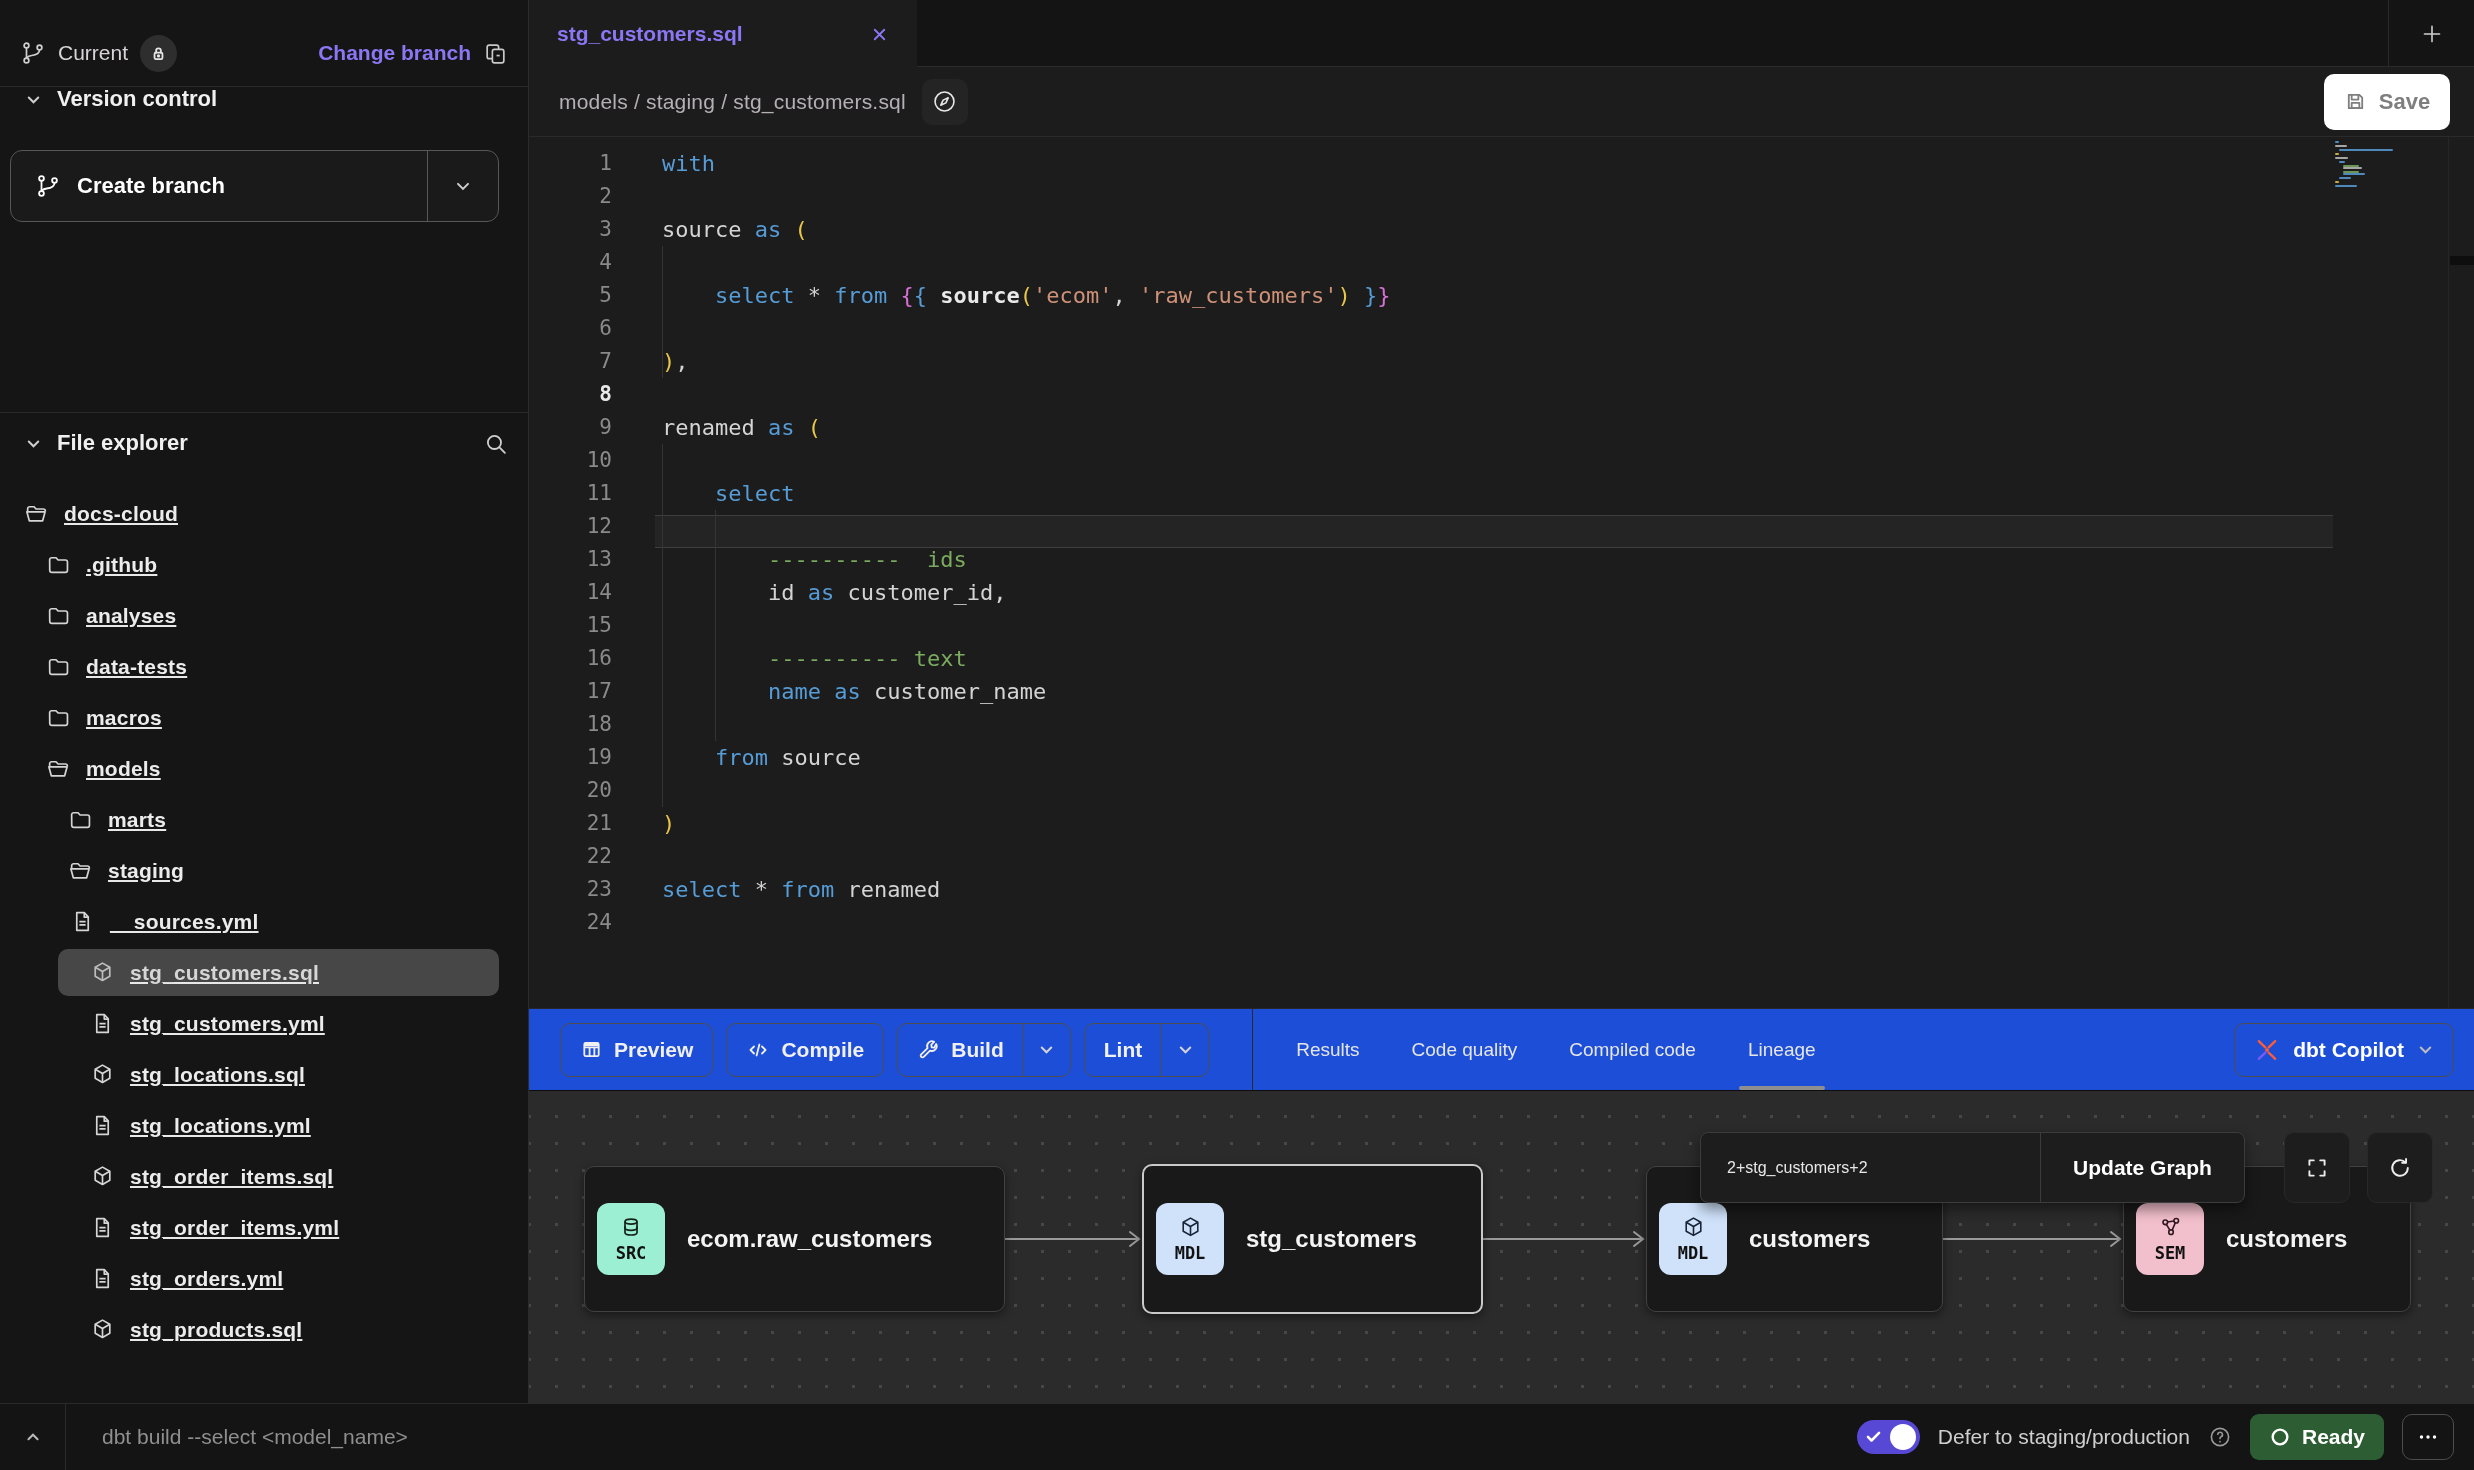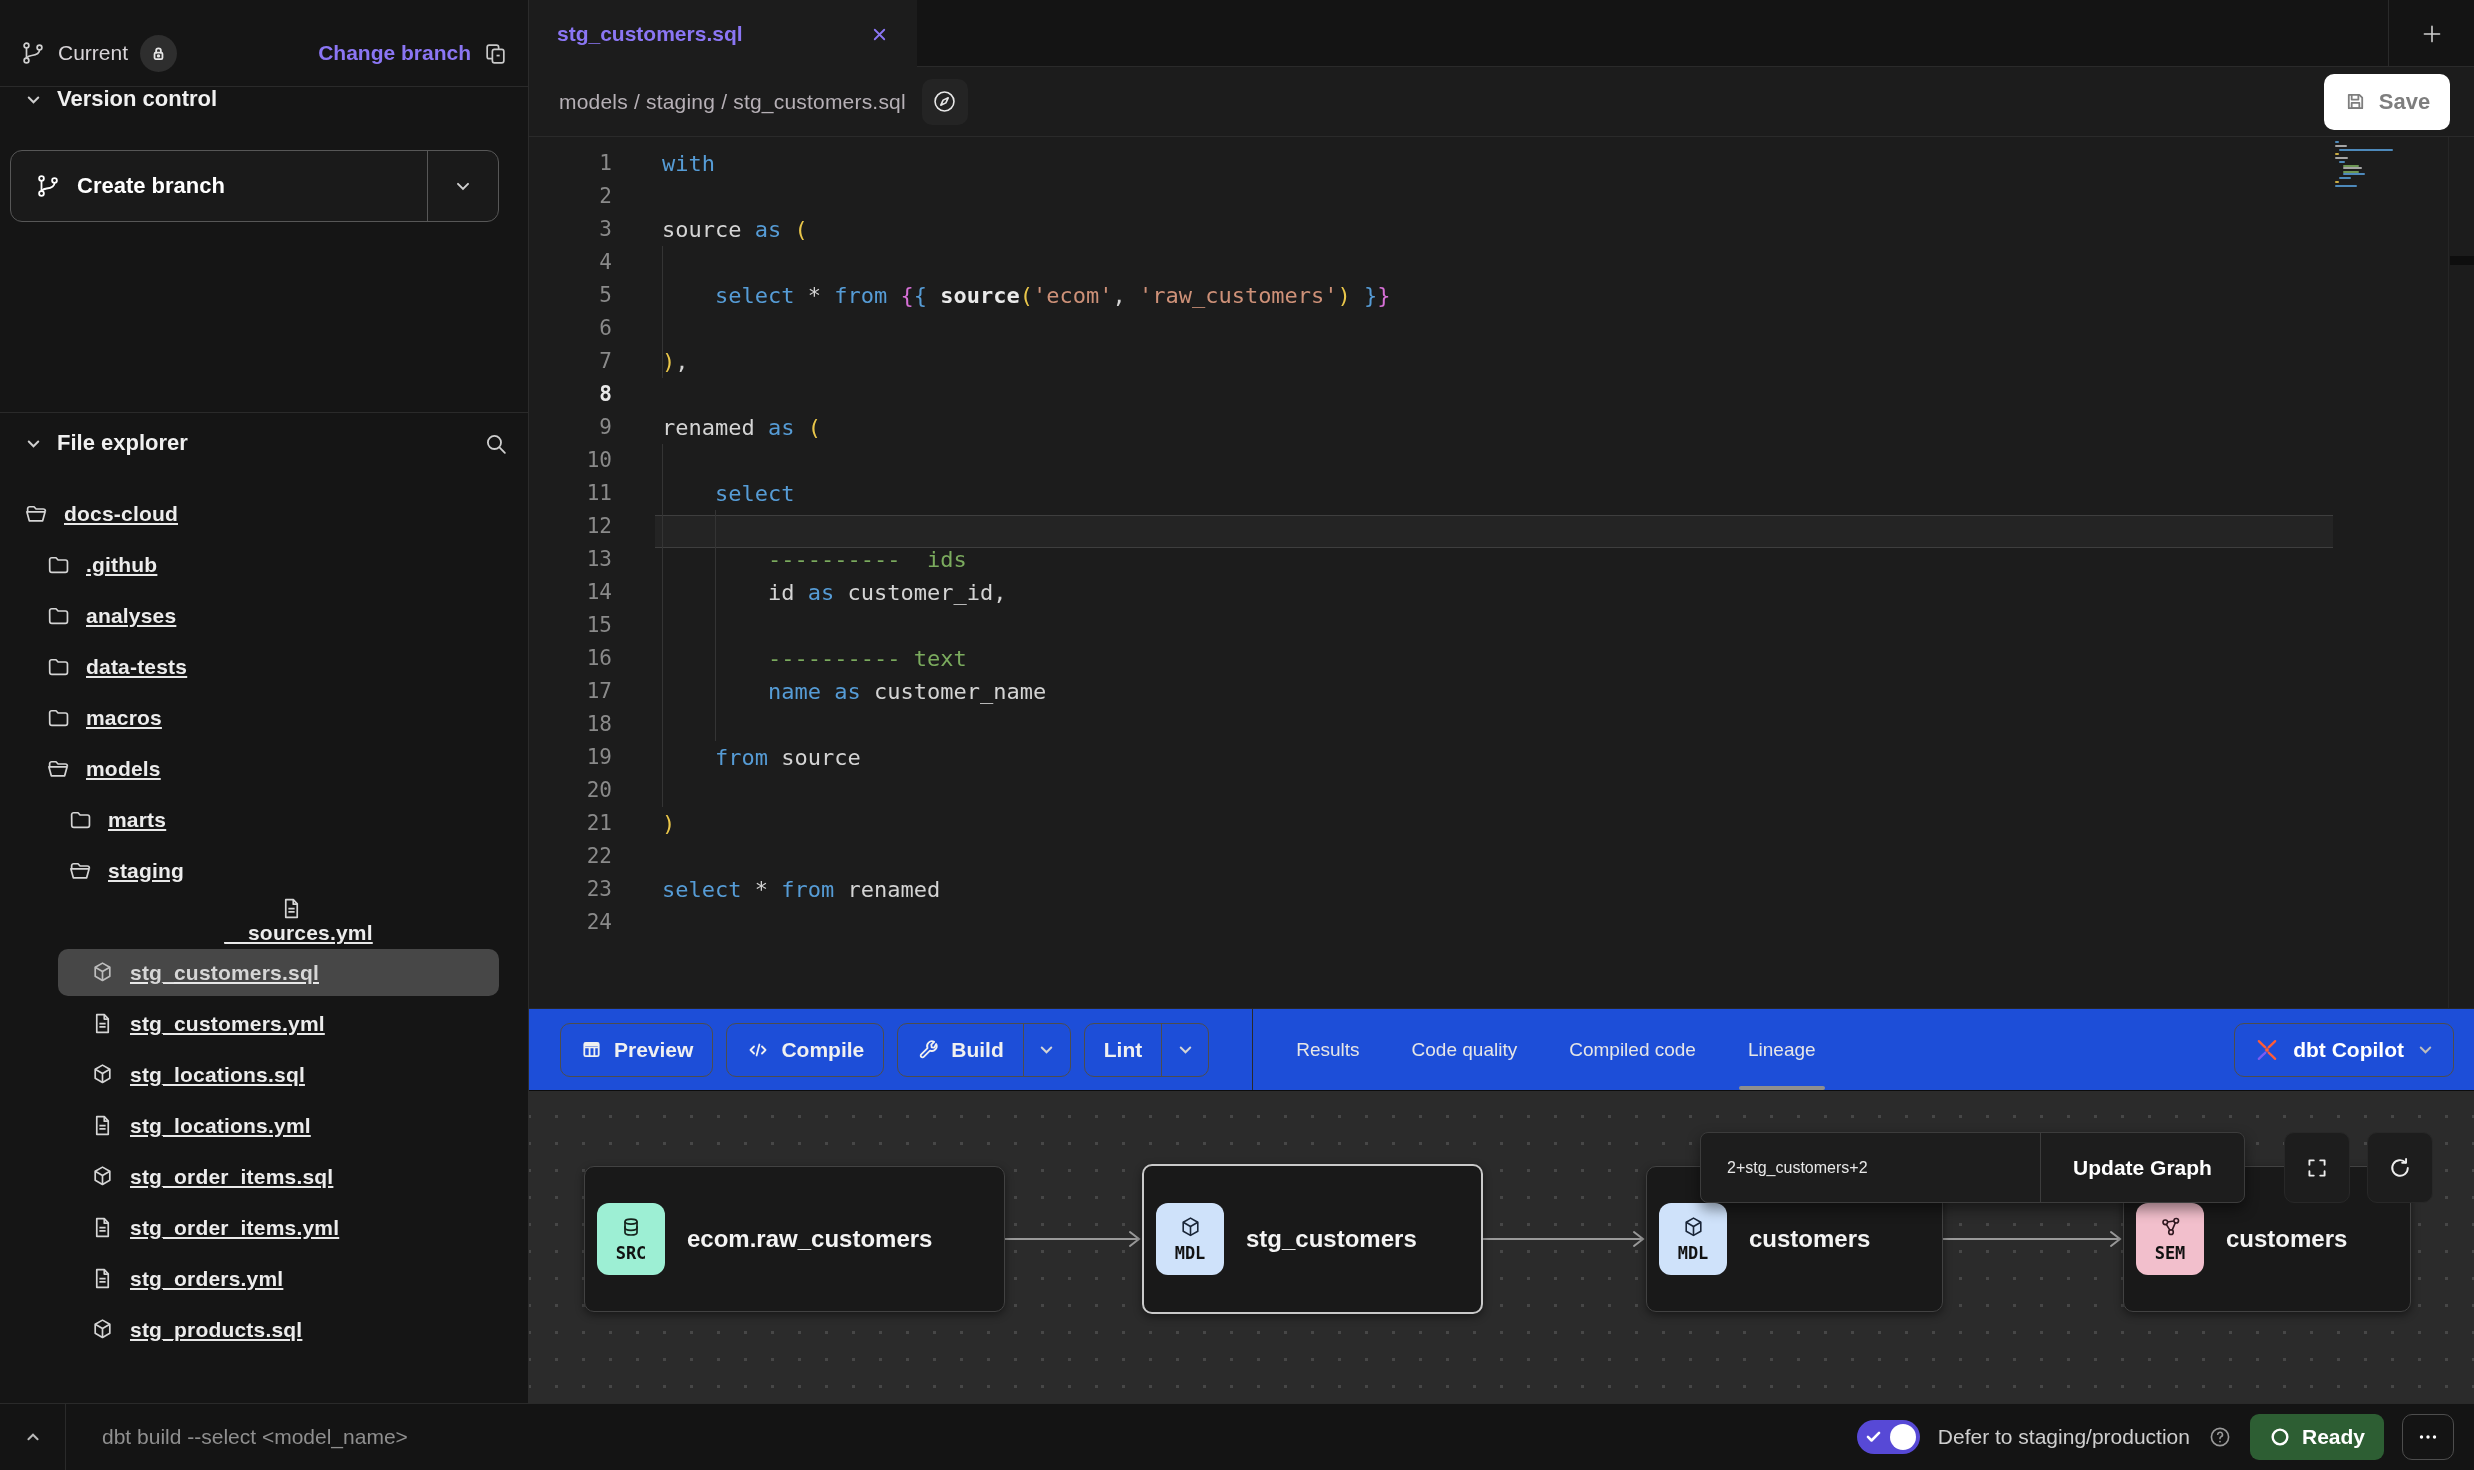--- a/index.html
+++ b/index.html
@@ -278,21 +278,21 @@
       </div>
       <div class="trow" style="padding-left: 68px;">
         <span class="ico ticon">
           <svg width="25" height="25" viewBox="0 0 24 24" fill="none" stroke="currentColor" stroke-width="1.7" stroke-linejoin="round">
             <path d="M3.5 10V7.5a2 2 0 0 1 2-2h4.1l2 2.2h6.9a2 2 0 0 1 2 2V10"></path>
             <path d="M2.8 10.5h17.4l-2.3 8.5H5.1z"></path>
           </svg>
         </span>
         <span class="tlabel">staging</span>
       </div>
-      <div class="trow" style="padding-left: 70px; flex-direction: column;">
+      <div class="trow" style="padding-left: 70px;">
         <span class="ico ticon">
           <svg width="25" height="25" viewBox="0 0 24 24" fill="none" stroke="currentColor" stroke-width="1.7" stroke-linejoin="round">
             <path d="M6.5 3.5h7.2l3.8 4V20.5H6.5z"></path>
             <path d="M13.7 3.5V7.8h3.8"></path>
             <path d="M9 12.2h6M9 15.2h6"></path>
           </svg>
         </span>
         <span class="tlabel">__sources.yml</span>
       </div>
       <div class="trow sel" style="padding-left: 90px;">

